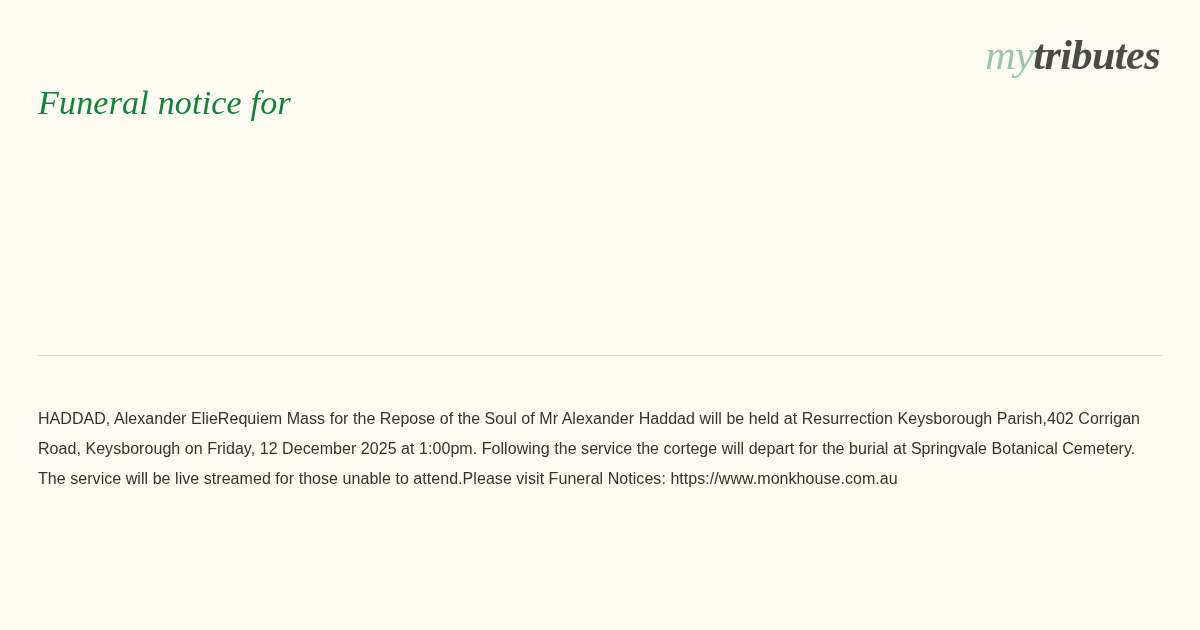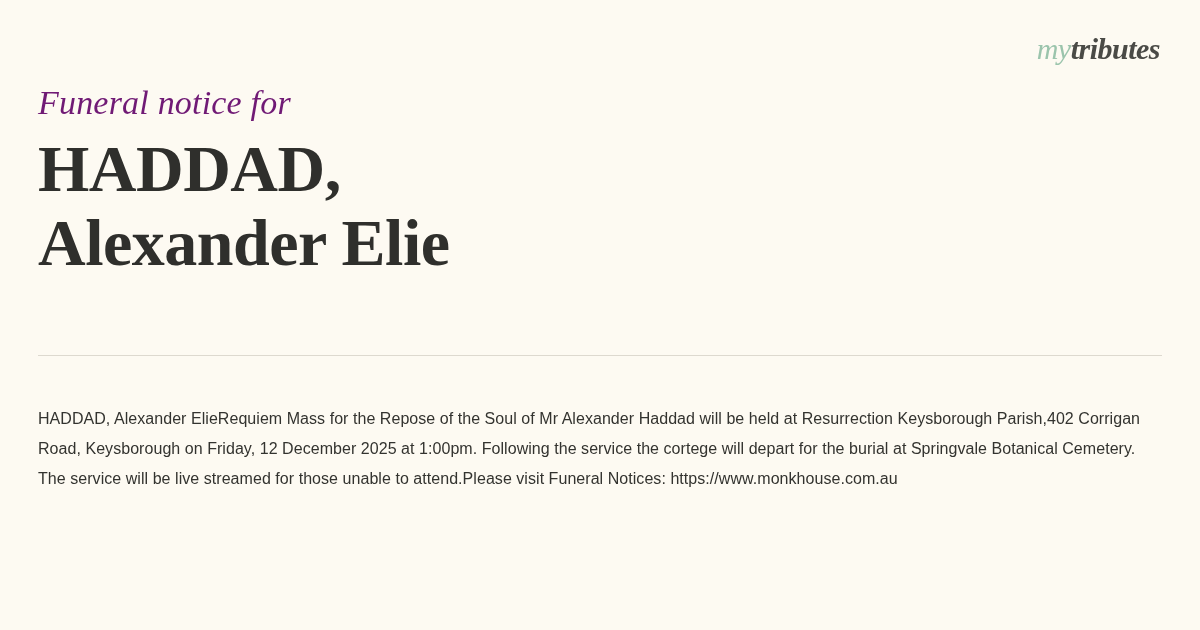--- a/index.html
+++ b/index.html
@@ -17,21 +17,21 @@
     position: relative;
     width: 1200px;
     height: 630px;
     box-sizing: border-box;
   }
   .brand {
     position: absolute;
     top: 34px;
     right: 40px;
     font-family: "Liberation Serif", serif;
-    font-size: 30px;
+    font-size: 42px;
     line-height: 1;
     letter-spacing: -0.5px;
     white-space: nowrap;
   }
   .brand .brand-my {
     color: #9bc4ac;
     font-style: italic;
     font-weight: 400;
   }
   .brand .brand-tributes {
@@ -42,21 +42,21 @@
   .content {
     position: absolute;
     left: 38px;
     right: 38px;
     top: 84px;
   }
   .eyebrow {
     font-family: "Liberation Serif", serif;
     font-style: italic;
     font-size: 34px;
-    color: #701a75;
+    color: #15803d;
     margin: 0 0 10px 0;
     letter-spacing: 0.2px;
   }
   .title {
     font-family: "Liberation Serif", serif;
     font-weight: 700;
     font-size: 66px;
     line-height: 1.12;
     color: #2f2f2c;
     margin: 0;
@@ -88,23 +88,19 @@
 <body>
 
 <div class="page">
 
   <div class="brand">
     <span class="brand-my">my</span><span class="brand-tributes">tributes</span>
   </div>
 
   <div class="content">
     <p class="eyebrow">Funeral notice for</p>
-    <h1 class="title">
-      <span class="line">HADDAD,</span>
-      <span class="line">Alexander Elie</span>
-    </h1>
   </div>
 
   <div class="divider"></div>
 
   <p class="body-text">HADDAD, Alexander ElieRequiem Mass for the Repose of the Soul of Mr Alexander Haddad will be held at Resurrection Keysborough Parish,402 Corrigan Road, Keysborough on Friday, 12 December 2025 at 1:00pm. Following the service the cortege will depart for the burial at Springvale Botanical Cemetery.  The service will be live streamed for those unable to attend.Please visit Funeral Notices: https://www.monkhouse.com.au</p>
 
 </div>
 
 </body></html>

